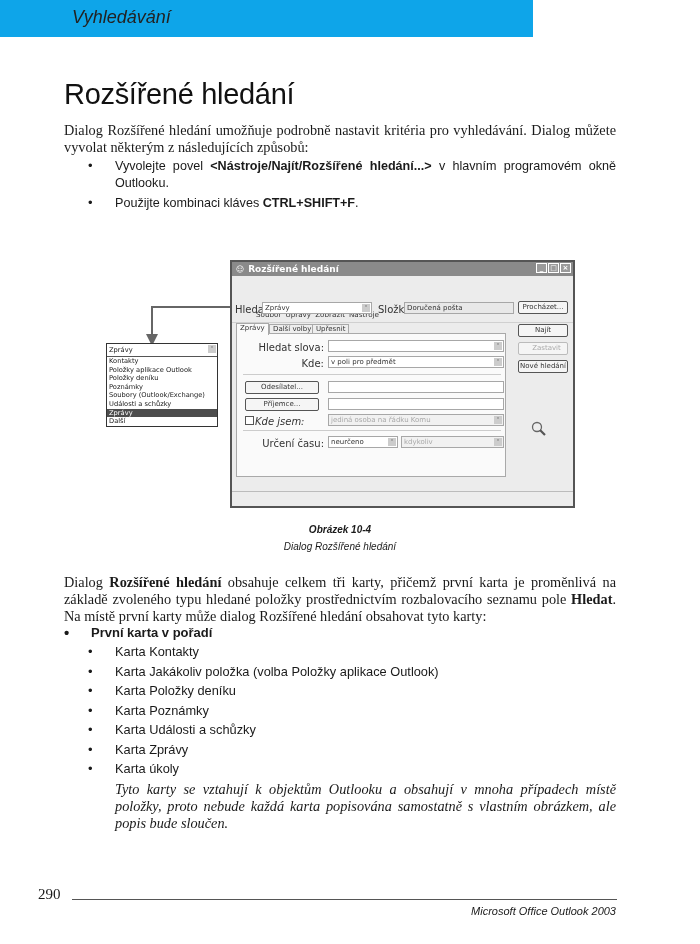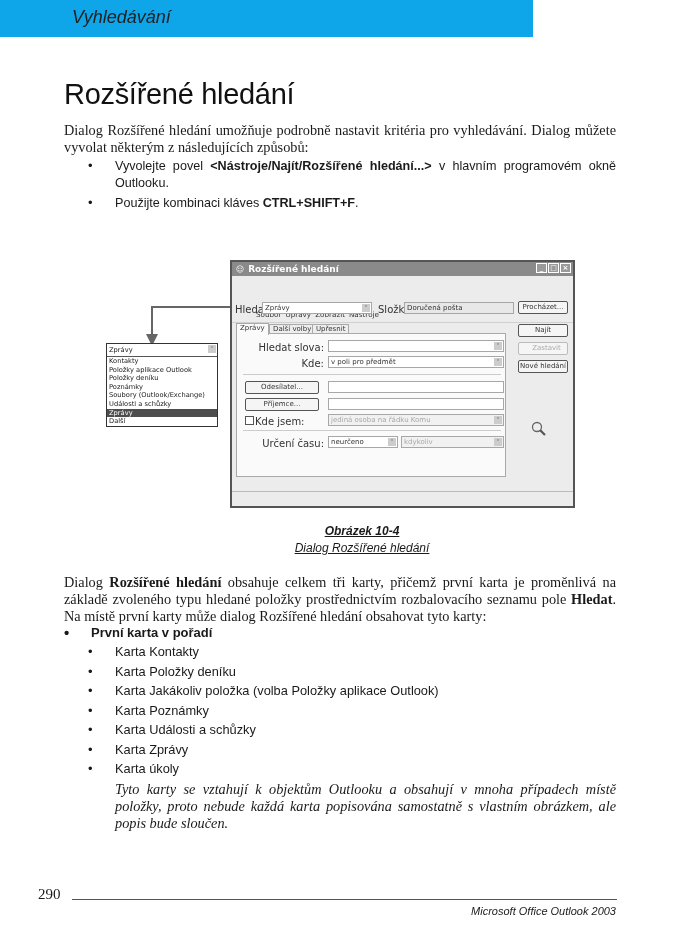--- a/index.html
+++ b/index.html
@@ -34,21 +34,21 @@
   .tab.active { background:#fafafa; height:11px; top:61px; z-index:2; }
   .lbl { position:absolute; font-size:10px; text-align:right; }
   .sep { position:absolute; height:1px; background:#ccc; }
   .status { position:absolute; left:0; bottom:0; width:100%; height:14px; border-top:1px solid #bbb; }
 
   .dropdown-list { position:absolute; left:106px; top:343px; width:110px; border:1px solid #333; background:#fff; font-family:"DejaVu Sans", sans-serif; font-size:6.7px; }
   .dropdown-head { height:12px; line-height:12px; padding-left:2px; border-bottom:1px solid #555; position:relative; }
   .dropdown-list .item { height:8.6px; line-height:8.6px; padding-left:2px; white-space:nowrap; }
   .dropdown-list .item.sel { background:#4d4d4d; color:#fff; }
 
-  .caption { position:absolute; left:262px; width:200px; text-align:center; font-family:"Liberation Sans", sans-serif; font-style:italic; font-size:12px;text-decoration:underline; }
+  .caption { position:absolute; left:240px; width:200px; text-align:center; font-family:"Liberation Sans", sans-serif; font-style:italic; font-size:10px; }
   .footer-line { position:absolute; left:72px; top:899px; width:545px; height:1px; background:#555; }
   .page-num { position:absolute; left:38px; top:886px; font-family:"Liberation Serif", serif; font-size:15px; }
   .footer-title { position:absolute; right:84px; top:905px; font-family:"Liberation Sans", sans-serif; font-style:italic; font-size:11px; }
 </style>
 </head>
 <body>
 
 <div class="header-band">
   <span>Vyhledávání</span>
 </div>
@@ -112,21 +112,21 @@
     <span class="lbl" style="left:20px;top:24px;width:67px;">Kde:</span>
     <div class="field" style="left:91px;top:22px;width:176px;">
       <span>v poli pro předmět</span><span class="dd">˅</span>
     </div>
     <div class="sep" style="left:6px;top:40px;width:258px;"></div>
     <div class="btn" style="left:8px;top:47px;width:74px;">Odesílatel...</div>
     <div class="field" style="left:91px;top:47px;width:176px;"></div>
     <div class="btn" style="left:8px;top:64px;width:74px;">Příjemce...</div>
     <div class="field" style="left:91px;top:64px;width:176px;"></div>
     <span class="abs" style="left:8px;top:82px;width:7px;height:7px;border:1px solid #555;background:#fff;"></span>
-    <span class="lbl" style="left:18px;top:82px;text-align:left;">Kde jsem:</span>
+    <span class="lbl" style="left:18px;top:82px;text-align:left;font-style:italic;">Kde jsem:</span>
     <div class="field dis" style="left:91px;top:80px;width:176px;">
       <span>jediná osoba na řádku Komu</span><span class="dd">˅</span>
     </div>
     <div class="sep" style="left:6px;top:96px;width:258px;"></div>
     <span class="lbl" style="left:20px;top:104px;width:67px;">Určení času:</span>
     <div class="field" style="left:91px;top:102px;width:70px;">
       <span>neurčeno</span><span class="dd">˅</span>
     </div>
     <div class="field dis" style="left:164px;top:102px;width:103px;">
       <span>kdykoliv</span><span class="dd">˅</span>
@@ -156,22 +156,22 @@
   <span>Dialog </span><b>Rozšířené hledání</b><span> obsahuje celkem tři karty, přičemž první karta je proměnlivá na základě zvoleného typu hledané položky prostřednictvím rozbalovacího seznamu pole </span><b>Hledat</b><span>. Na místě první karty může dialog Rozšířené hledání obsahovat tyto karty:</span>
 </p>
 
 <div class="abs sans" style="left:64px;top:625px;font-size:13px;font-weight:bold;">
   <span style="position:absolute;left:0;top:-1px;font-size:15px;">•</span>
   <span style="position:absolute;left:27px;white-space:nowrap;">První karta v pořadí</span>
 </div>
 
 <ul class="blist" style="top:644px;font-size:12.8px;line-height:16px;">
   <li>Karta Kontakty</li>
+  <li>Karta Jakákoliv položka (volba Položky aplikace Outlook)</li>
   <li>Karta Položky deníku</li>
-  <li>Karta Jakákoliv položka (volba Položky aplikace Outlook)</li>
   <li>Karta Poznámky</li>
   <li>Karta Události a schůzky</li>
   <li>Karta Zprávy</li>
   <li>Karta úkoly</li>
 </ul>
 
 <p class="para" style="top:781px;left:115px;width:501px;margin:0;font-style:italic;">Tyto karty se vztahují k objektům Outlooku a obsahují v mnoha případech místě položky, proto nebude každá karta popisována samostatně s vlastním obrázkem, ale popis bude sloučen.</p>
 
 <div class="page-num">290</div>
 <div class="footer-line"></div>

